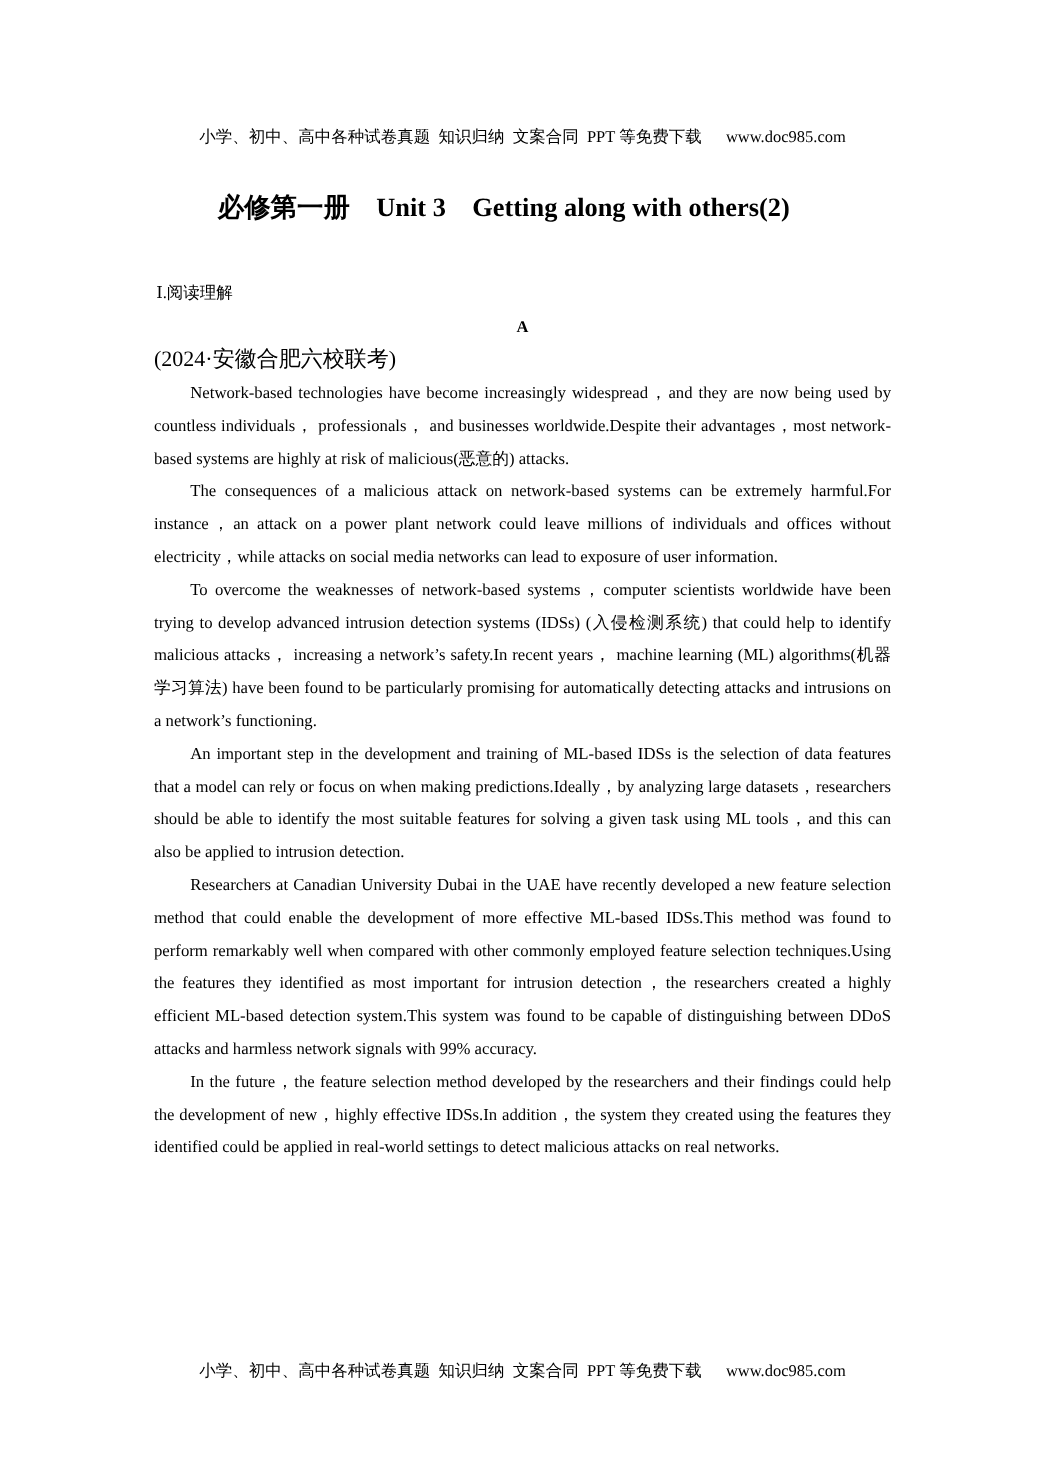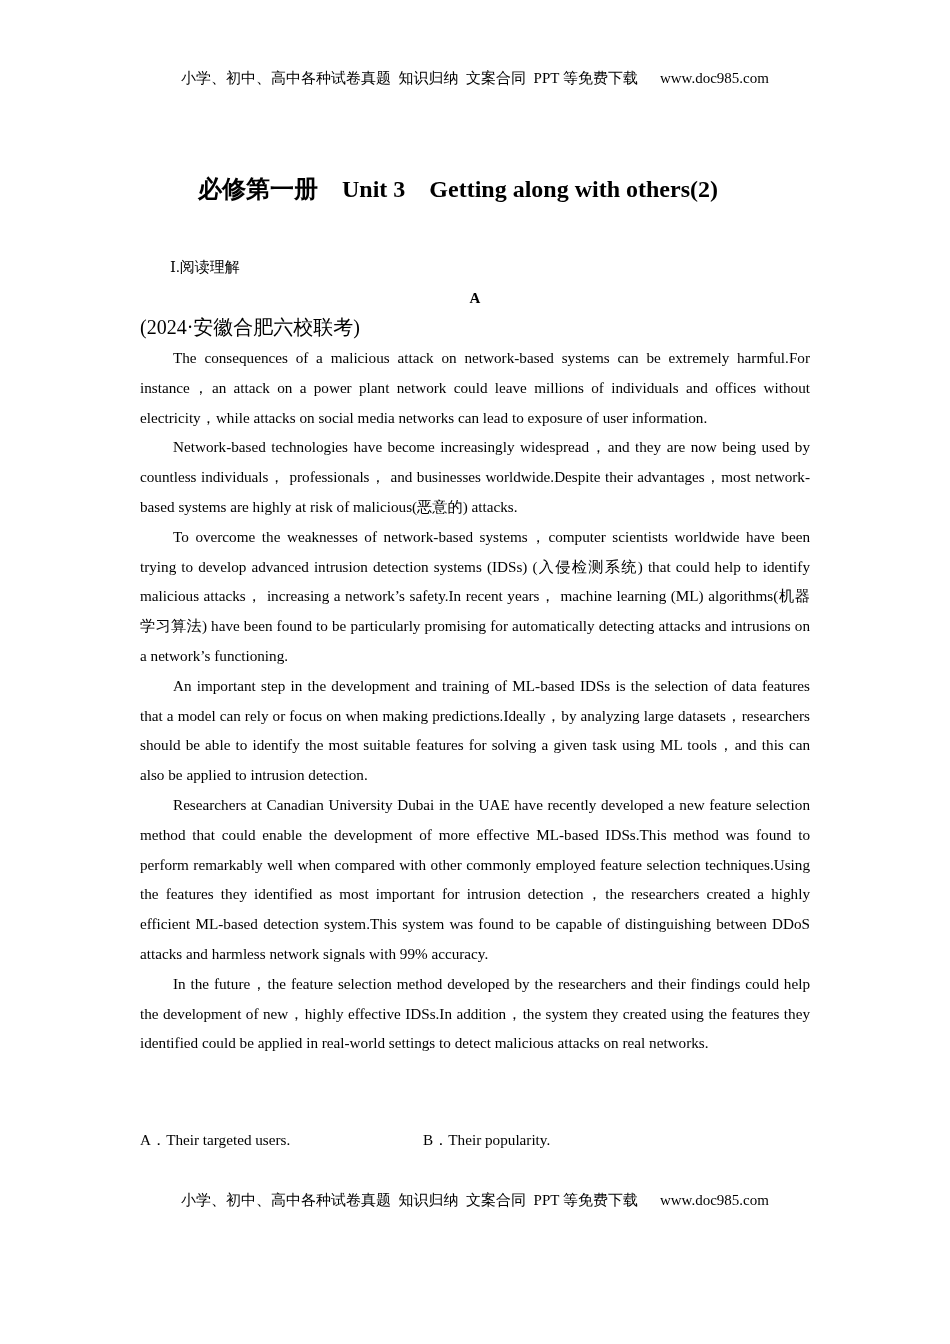--- a/index.html
+++ b/index.html
@@ -16,20 +16,21 @@
       font-family: "Liberation Serif", "DejaVu Serif", serif;
     }
     .header-line, .footer-line {
       position: absolute;
       left: 0;
       width: 950px;
       text-align: center;
       font-size: 15px;
       line-height: 20px;
       white-space: pre;
+      margin-top: 47px;
     }
     .header-line { top: 68px; }
     .footer-line { top: 1190px; }
     .header-line .url, .footer-line .url { margin-left: 22px; }
 
     .title {
       position: absolute;
       top: 172px;
       left: 0;
       width: 916px;
@@ -38,21 +39,20 @@
       font-weight: bold;
       line-height: 34px;
       white-space: pre;
     }
     .section-label {
       position: absolute;
       top: 256px;
       left: 142px;
       font-size: 15px;
       line-height: 22px;
-      margin-left: 28px;
     }
     .passage-letter {
       position: absolute;
       top: 287px;
       left: 0;
       width: 950px;
       text-align: center;
       font-size: 15px;
       font-weight: bold;
       line-height: 22px;
@@ -103,28 +103,24 @@
 
 <div class="title">必修第一册    Unit 3    Getting along with others(2)</div>
 
 <div class="section-label">Ⅰ.阅读理解</div>
 
 <div class="passage-letter">A</div>
 
 <div class="source">(2024·安徽合肥六校联考)</div>
 
 <div class="passage">
+  <p>Network-based technologies have become increasingly widespread，and they are now being used by countless individuals， professionals， and businesses worldwide.Despite their advantages，most network-based systems are highly at risk of malicious(恶意的) attacks.</p>
   <p>The consequences of a malicious attack on network-based systems can be extremely harmful.For instance，an attack on a power plant network could leave millions of individuals and offices without electricity，while attacks on social media networks can lead to exposure of user information.</p>
-  <p>Network-based technologies have become increasingly widespread，and they are now being used by countless individuals， professionals， and businesses worldwide.Despite their advantages，most network-based systems are highly at risk of malicious(恶意的) attacks.</p>
   <p>To overcome the weaknesses of network-based systems，computer scientists worldwide have been trying to develop advanced intrusion detection systems (IDSs) (入侵检测系统) that could help to identify malicious attacks， increasing a network’s safety.In recent years， machine learning (ML) algorithms(机器学习算法) have been found to be particularly promising for automatically detecting attacks and intrusions on a network’s functioning.</p>
   <p>An important step in the development and training of ML-based IDSs is the selection of data features that a model can rely or focus on when making predictions.Ideally，by analyzing large datasets，researchers should be able to identify the most suitable features for solving a given task using ML tools，and this can also be applied to intrusion detection.</p>
   <p>Researchers at Canadian University Dubai in the UAE have recently developed a new feature selection method that could enable the development of more effective ML-based IDSs.This method was found to perform remarkably well when compared with other commonly employed feature selection techniques.Using the features they identified as most important for intrusion detection，the researchers created a highly efficient ML-based detection system.This system was found to be capable of distinguishing between DDoS attacks and harmless network signals with 99% accuracy.</p>
   <p>In the future，the feature selection method developed by the researchers and their findings could help the development of new，highly effective IDSs.In addition，the system they created using the features they identified could be applied in real-world settings to detect malicious attacks on real networks.</p>
 </div>
 
 <div class="question">
-  <div class="options">
-    <div class="option">A．Their targeted users.</div>
-    <div class="option">B．Their popularity.</div>
-  </div>
 </div>
 
 <div class="footer-line"><span>小学、初中、高中各种试卷真题  知识归纳  文案合同  PPT 等免费下载</span><span class="url">www.doc985.com</span></div>
 
 </body></html>

